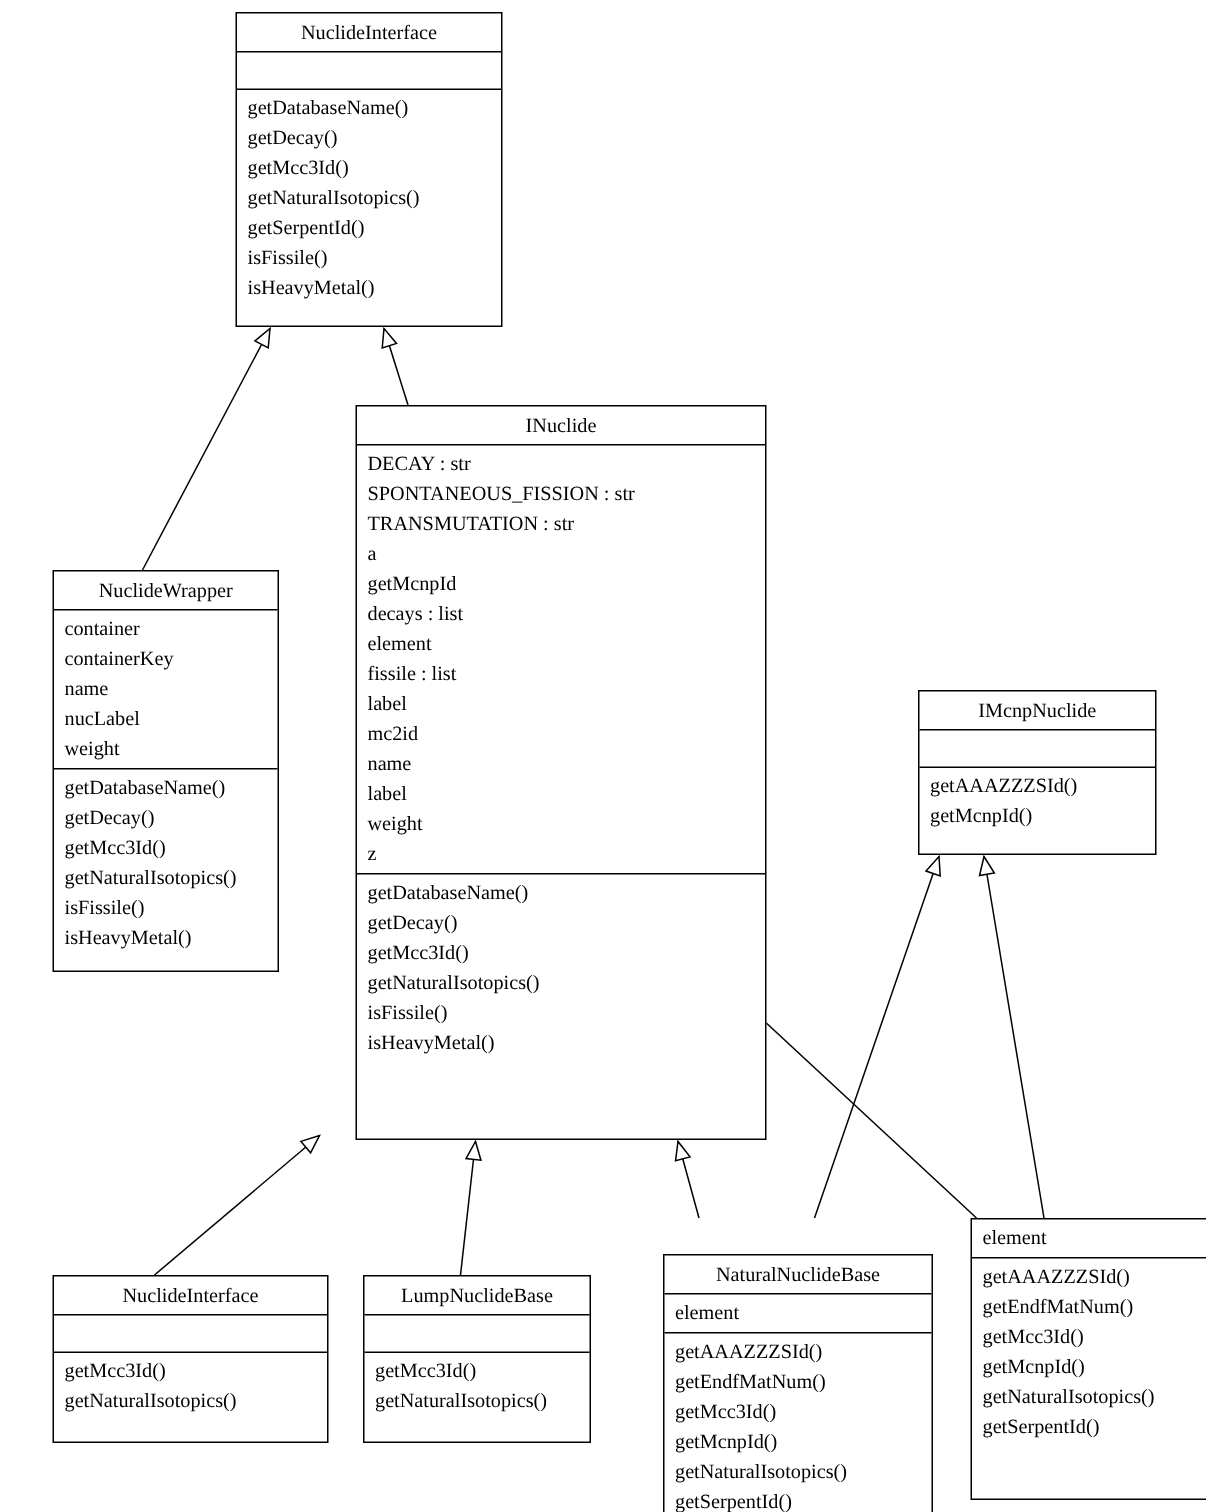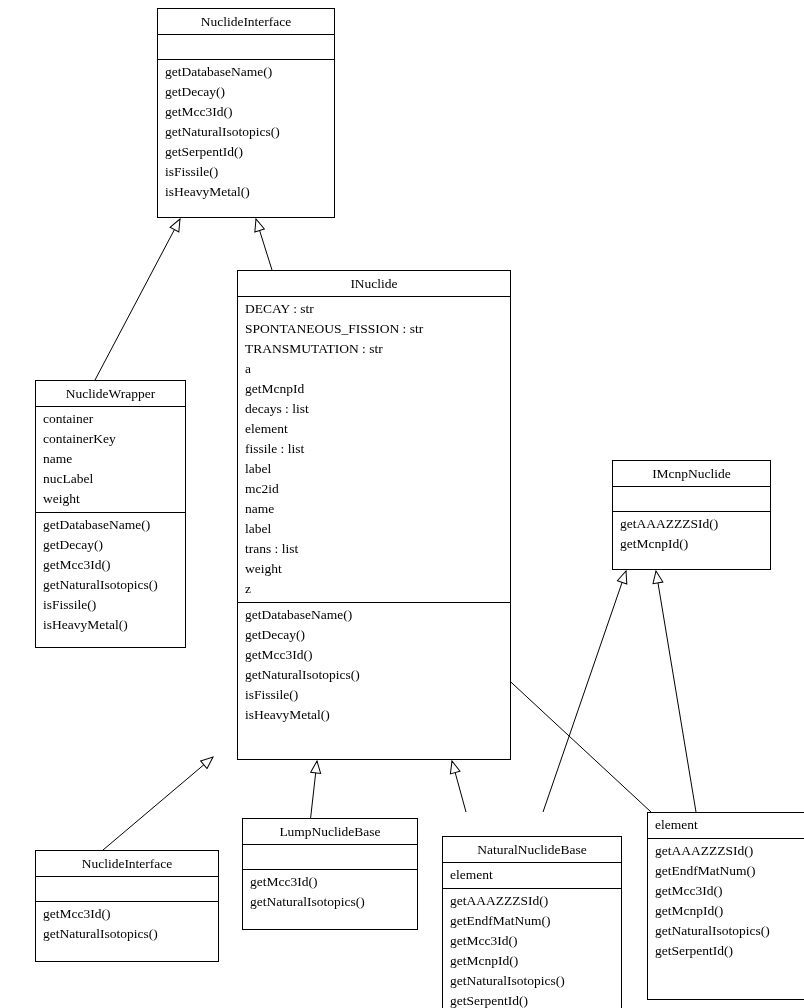--- a/index.html
+++ b/index.html
@@ -81,21 +81,20 @@
         <div class="uml-member">TRANSMUTATION : str</div>
         <div class="uml-member">a</div>
         <div class="uml-member">getMcnpId</div>
         <div class="uml-member">decays : list</div>
         <div class="uml-member">element</div>
         <div class="uml-member">fissile : list</div>
         <div class="uml-member">label</div>
         <div class="uml-member">mc2id</div>
         <div class="uml-member">name</div>
         <div class="uml-member">label</div>
-        <div class="uml-member">trans : list</div>
         <div class="uml-member">weight</div>
         <div class="uml-member">z</div>
       </div>
       <div class="uml-compartment uml-methods">
         <div class="uml-member">getDatabaseName()</div>
         <div class="uml-member">getDecay()</div>
         <div class="uml-member">getMcc3Id()</div>
         <div class="uml-member">getNaturalIsotopics()</div>
         <div class="uml-member">isFissile()</div>
         <div class="uml-member">isHeavyMetal()</div>
@@ -128,21 +127,21 @@
       </div>
     </div>
     <div class="uml-class" style="left: 8px; top: 850px; width: 184px; height: 112px;">
       <div class="uml-title">NuclideInterface</div>
       <div class="uml-compartment uml-attrs"></div>
       <div class="uml-compartment uml-methods">
         <div class="uml-member">getMcc3Id()</div>
         <div class="uml-member">getNaturalIsotopics()</div>
       </div>
     </div>
-    <div class="uml-class" style="left: 215px; top: 818px; width: 176px; height: 112px;">
+    <div class="uml-class" style="left: 215px; top: 850px; width: 152px; height: 112px;">
       <div class="uml-title">LumpNuclideBase</div>
       <div class="uml-compartment uml-attrs"></div>
       <div class="uml-compartment uml-methods">
         <div class="uml-member">getMcc3Id()</div>
         <div class="uml-member">getNaturalIsotopics()</div>
       </div>
     </div>
     <div class="uml-class" style="left: 415px; top: 836px; width: 180px; height: 188px;">
       <div class="uml-title">NaturalNuclideBase</div>
       <div class="uml-compartment uml-attrs">

